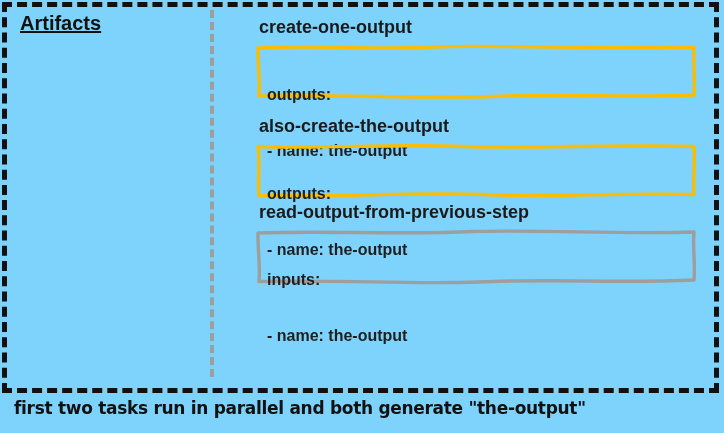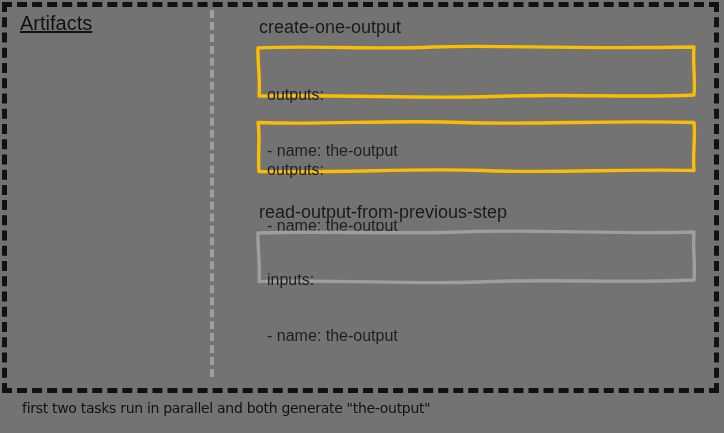--- a/index.html
+++ b/index.html
@@ -4,24 +4,25 @@
 <style>
   html, body {
     margin: 0;
     padding: 0;
     background: #ffffff;
   }
   .canvas {
     position: relative;
     width: 724px;
     height: 433px;
-    background: #737373;
+    background: #7dd3fc;
     font-family: "Liberation Sans", sans-serif;
     color: #1f1f1f;
     overflow: hidden;
+    font-weight: bold;
   }
   .outer-border {
     position: absolute;
     left: 2px;
     top: 2px;
     width: 717px;
     height: 391px;
     box-sizing: border-box;
     border: 5px dashed #111111;
     background: transparent;
@@ -82,24 +83,24 @@
     white-space: nowrap;
     margin-top: 35px;
   }
   .task-box.outputs svg.sketch path { stroke: #fbbc04; }
   .task-box.inputs  svg.sketch path { stroke: #9e9e9e; }
   .task-1 { top: 15px; }
   .task-2 { top: 114px; }
   .task-3 { top: 200px; }
   .caption {
     position: absolute;
-    left: 22px;
+    left: 14px;
     top: 396px;
     font-family: "DejaVu Sans", sans-serif;
-    font-size: 14px;
+    font-size: 17px;
     line-height: 24px;
     color: #111111;
     white-space: nowrap;
     letter-spacing: -0.3px;
   }
 </style>
 </head>
 <body>
 
 <div class="canvas">
@@ -117,20 +118,21 @@
         <path d="M5,7 C60,4 120,9 180,6 C240,3.5 310,8.5 441,6 C439.5,20 442.5,38 441,54 C380,57 310,52.5 240,55.5 C170,58 95,53.5 6,55 C7.5,40 4.5,22 5,7 Z" fill="none" stroke-width="3.4" stroke-linejoin="round" stroke-linecap="round" vector-effect="non-scaling-stroke"></path>
       </svg>
       <div class="box-lines">
         <div class="box-line">outputs:</div>
         <div class="box-line">- name: the-output</div>
       </div>
     </div>
   </div>
 
   <div class="task task-2">
+    <div class="task-title">also-create-the-output</div>
     <div class="task-box outputs">
       <svg class="sketch" viewBox="0 0 447 61" preserveAspectRatio="none">
         <path d="M5,6.5 C70,9 140,3.5 210,6.5 C280,9 360,4 441,6.5 C442.5,22 439.5,40 441,54.5 C370,52.5 300,57.5 230,54.5 C160,52 95,57 6,55.5 C4.5,40 7.5,22 5,6.5 Z" fill="none" stroke-width="3.4" stroke-linejoin="round" stroke-linecap="round" vector-effect="non-scaling-stroke"></path>
       </svg>
       <div class="box-lines">
         <div class="box-line">outputs:</div>
         <div class="box-line">- name: the-output</div>
       </div>
     </div>
   </div>

